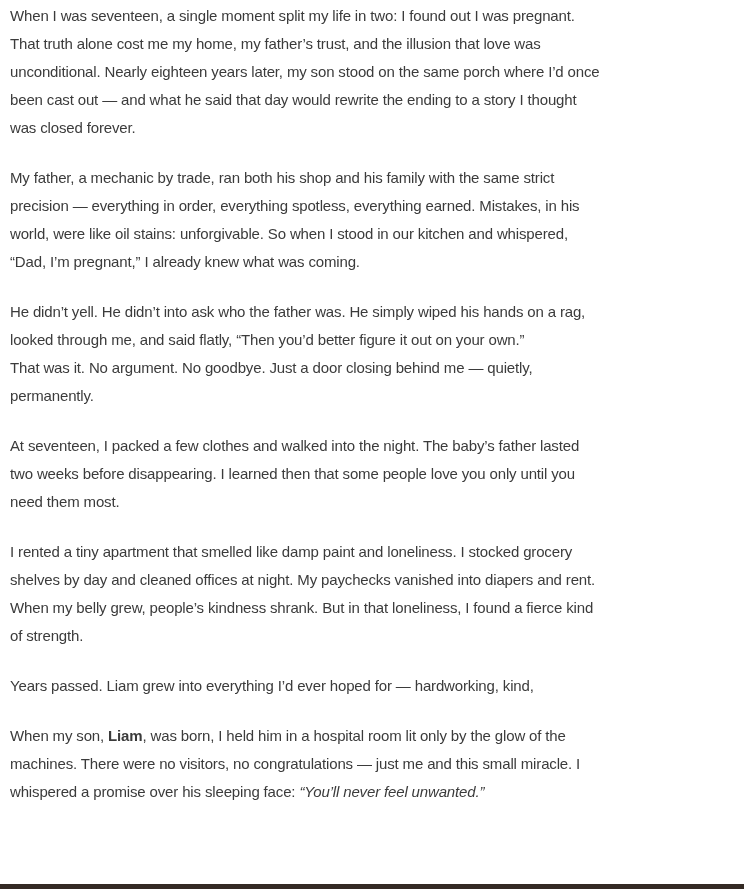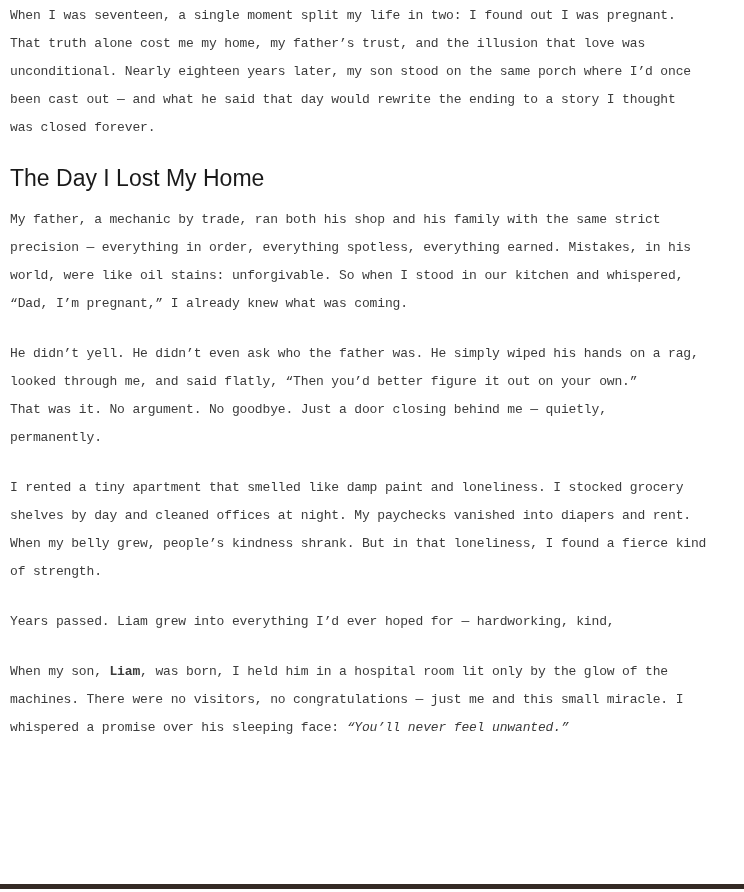--- a/index.html
+++ b/index.html
@@ -17,22 +17,22 @@
     width: 744px;
     height: 892px;
     overflow: hidden;
     background: var(--background);
   }
   .article {
     padding: 2px 10px 0 10px;
   }
   .article p {
     margin: 0 0 22px 0;
-    font-family: Liberation Mono, monospace;
-    font-size: 13px;
+    font-family: Liberation Sans, sans-serif;
+    font-size: 15px;
     line-height: 28px;
     letter-spacing: -0.15px;
     color: var(--body-text);
     white-space: pre-line;
   }
   .article h2 {
     margin: 18px 0 14px 0;
     font-family: "Liberation Sans", sans-serif;
     font-weight: 400;
     font-size: 23px;
@@ -58,29 +58,31 @@
 </head>
 <body>
 
 <main class="article">
   <p>When I was seventeen, a single moment split my life in two: I found out I was pregnant.
 That truth alone cost me my home, my father’s trust, and the illusion that love was
 unconditional. Nearly eighteen years later, my son stood on the same porch where I’d once
 been cast out — and what he said that day would rewrite the ending to a story I thought
 was closed forever.</p>
 
-  <h2>The Day I Lost My Home</h2>
   <p>My father, a mechanic by trade, ran both his shop and his family with the same strict
 precision — everything in order, everything spotless, everything earned. Mistakes, in his
 world, were like oil stains: unforgivable. So when I stood in our kitchen and whispered,
 “Dad, I’m pregnant,” I already knew what was coming.</p>
-  <p>He didn’t yell. He didn’t even ask who the father was. He simply wiped his hands on a rag,
+  <p>He didn’t yell. He didn’t into ask who the father was. He simply wiped his hands on a rag,
 looked through me, and said flatly, “Then you’d better figure it out on your own.”
 That was it. No argument. No goodbye. Just a door closing behind me — quietly,
 permanently.</p>
+  <p>At seventeen, I packed a few clothes and walked into the night. The baby’s father lasted
+two weeks before disappearing. I learned then that some people love you only until you
+need them most.</p>
 
   <p>I rented a tiny apartment that smelled like damp paint and loneliness. I stocked grocery
 shelves by day and cleaned offices at night. My paychecks vanished into diapers and rent.
 When my belly grew, people’s kindness shrank. But in that loneliness, I found a fierce kind
 of strength.</p>
   <p>Years passed. Liam grew into everything I’d ever hoped for — hardworking, kind,</p>
   <p><span>When my son, </span><strong>Liam</strong><span>, was born, I held him in a hospital room lit only by the glow of the
 machines. There were no visitors, no congratulations — just me and this small miracle. I
 whispered a promise over his sleeping face: </span><em>“You’ll never feel unwanted.”</em></p>
 </main>

